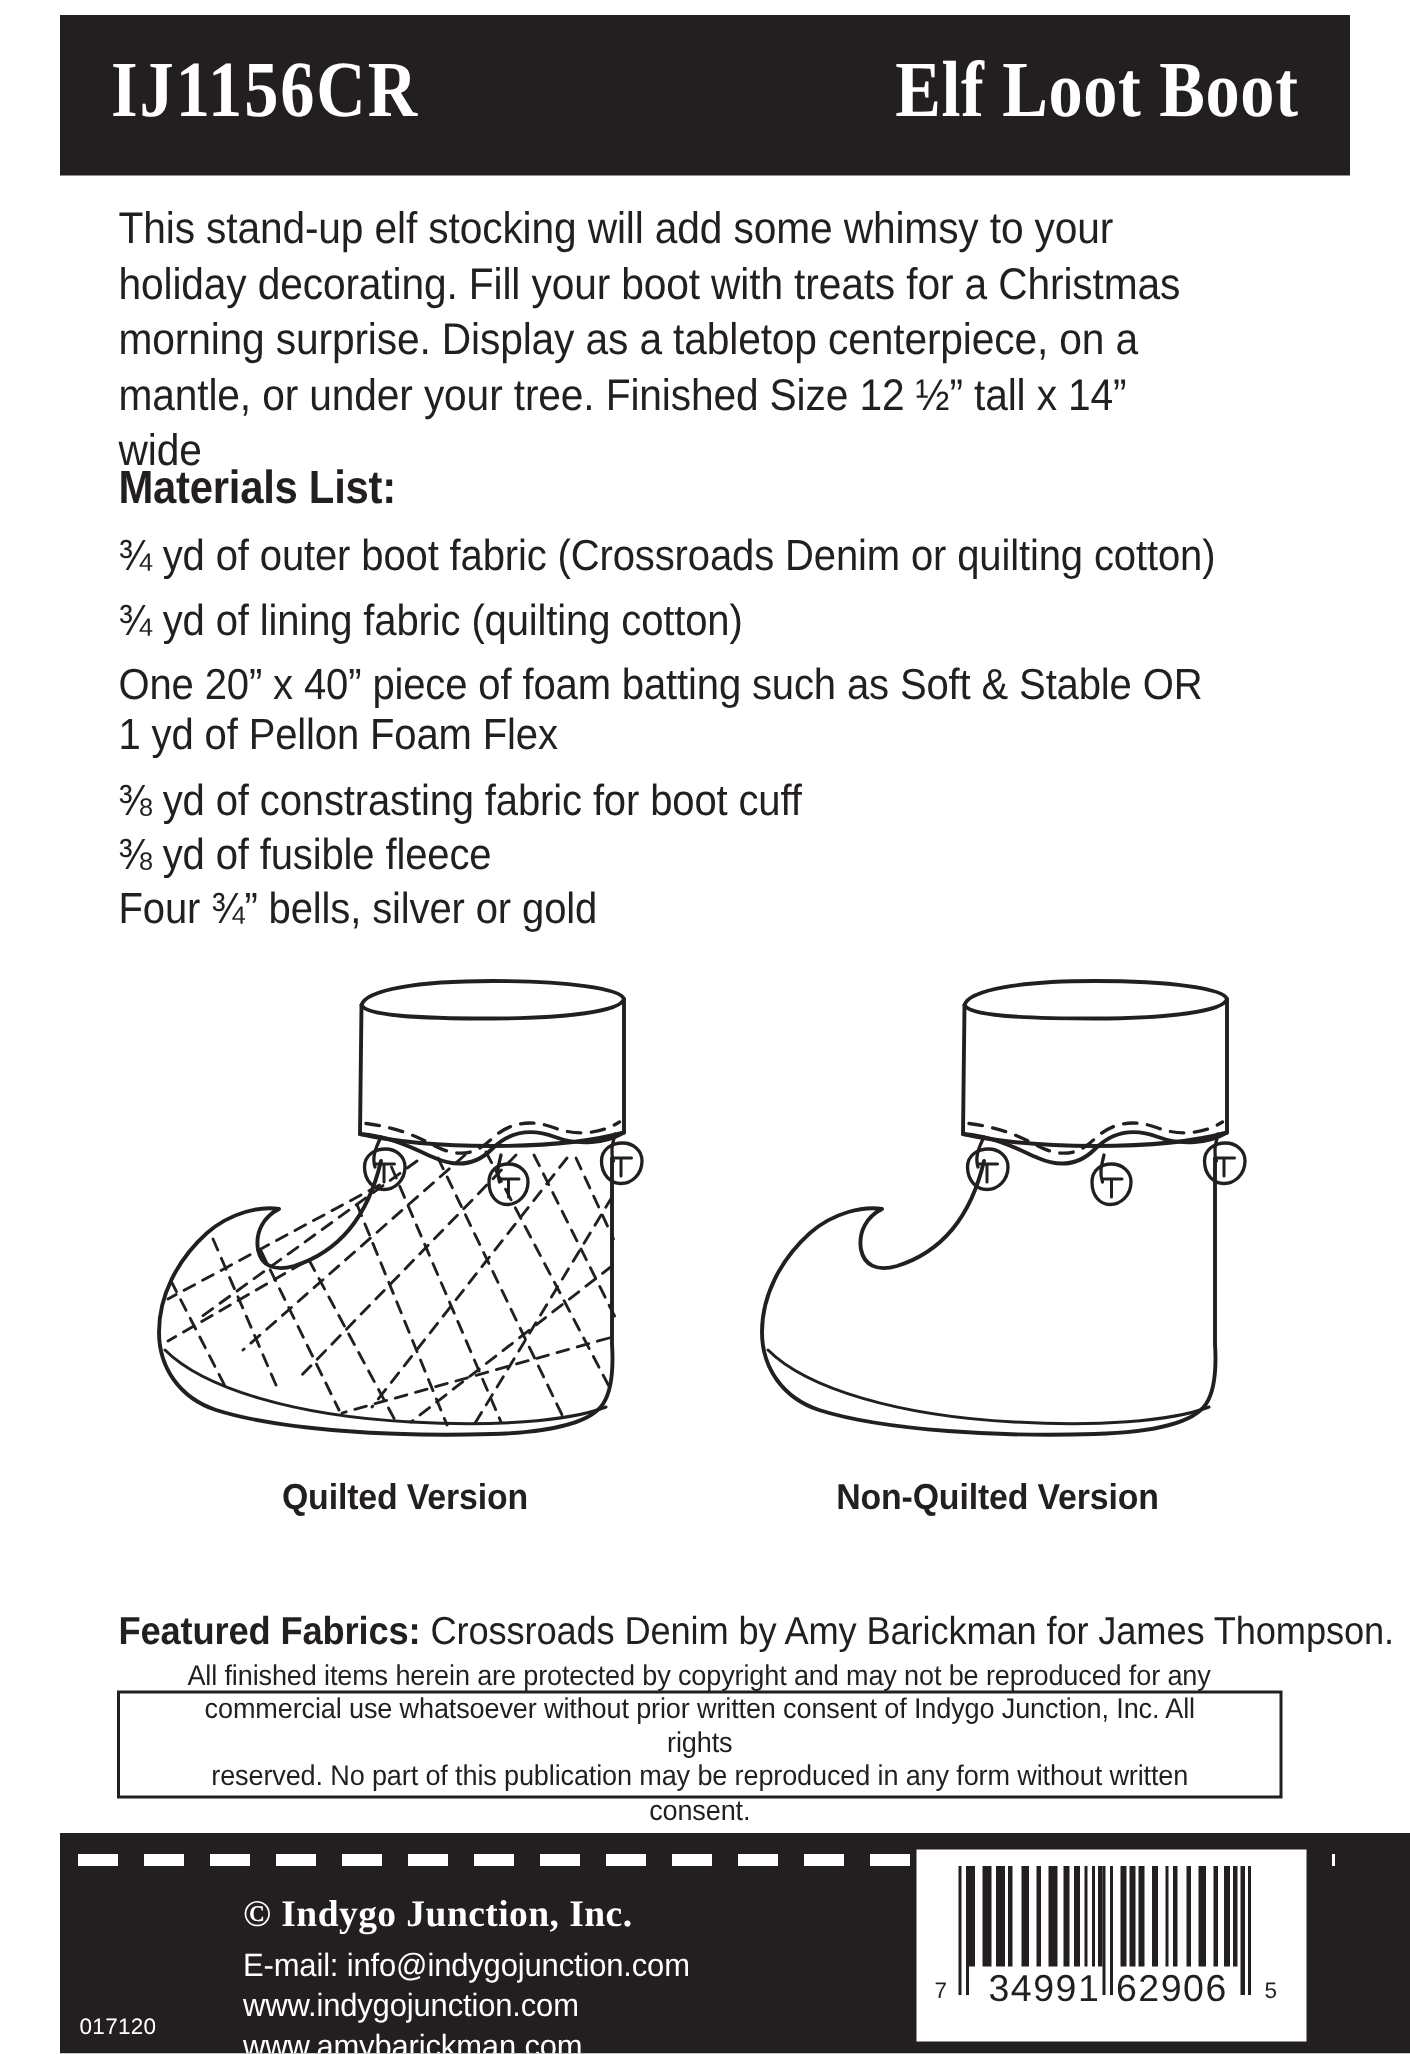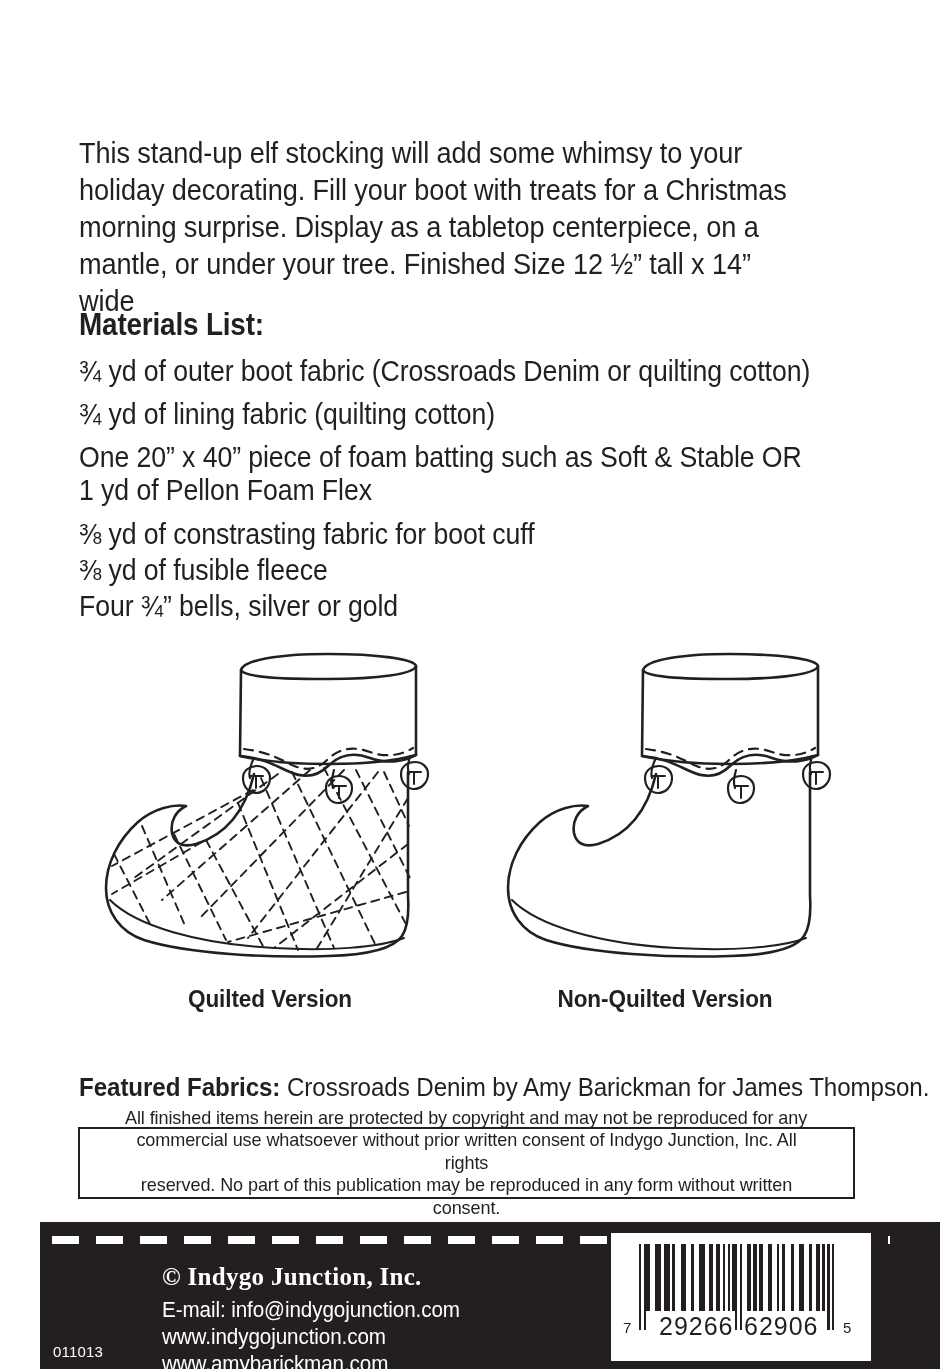--- a/index.html
+++ b/index.html
@@ -271,20 +271,24 @@
   .bc-left  { position: absolute; left: 2px;  top: 7px;  font-size: 15px; }
   .bc-mid1  { position: absolute; left: 38px; top: 0; }
   .bc-mid2  { position: absolute; left: 123px;top: 0; }
   .bc-right { position: absolute; left: 222px;top: 7px;  font-size: 15px; }
 </style>
 </head>
 <body>
 
 <div class="page">
 
+  <div class="header-bar">
+    <div class="header-sku">IJ1156CR</div>
+    <div class="header-title">Elf Loot Boot</div>
+  </div>
 
   <div class="intro">This stand-up elf stocking will add some whimsy to your holiday decorating. Fill your boot with treats for a Christmas morning surprise. Display as a tabletop centerpiece, on a mantle, or under your tree. Finished Size 12 ½” tall x 14” wide</div>
 
   <div class="materials-heading">Materials List:</div>
   <ul class="materials-list">
     <li class="sp-md">¾ yd of outer boot fabric (Crossroads Denim or quilting cotton)</li>
     <li class="sp-md">¾ yd of lining fabric (quilting cotton)</li>
     <li class="sp-lg">One 20” x 40” piece of foam batting such as Soft &amp; Stable OR 1 yd of Pellon Foam Flex</li>
     <li class="sp-sm">⅜ yd of constrasting fabric for boot cuff</li>
     <li class="sp-sm">⅜ yd of fusible fleece</li>
@@ -398,21 +402,21 @@
 
   <div class="footer-bar">
     <div class="dash-rule"></div>
     <div class="footer-company">© Indygo Junction, Inc.</div>
     <div class="footer-lines">
       <div>E-mail: info@indygojunction.com</div>
       <div>www.indygojunction.com</div>
       <div>www.amybarickman.com</div>
     </div>
   </div>
-  <div class="footer-code">011013</div>
+  <div class="footer-code">017120</div>
 
   <div class="barcode-box">
     <div class="barcode-inner">
       <div class="barcode-bars" id="bars">
           <span class="tall" style="width: 1.25786%;"></span>
           <span class="gap" style="width: 1.25786%;"></span>
           <span class="tall" style="width: 1.25786%;"></span>
           <span class="short" style="width: 1.88679%;"></span>
           <span class="gap" style="width: 2.51572%;"></span>
           <span class="short" style="width: 3.14465%;"></span>
@@ -461,20 +465,20 @@
           <span class="short" style="width: 1.88679%;"></span>
           <span class="gap" style="width: 1.25786%;"></span>
           <span class="short" style="width: 1.25786%;"></span>
           <span class="gap" style="width: 1.25786%;"></span>
           <span class="tall" style="width: 1.25786%;"></span>
           <span class="gap" style="width: 1.25786%;"></span>
           <span class="tall" style="width: 1.25786%;"></span>
         </div>
       <div class="barcode-digits">
         <span class="bc-left">7</span>
-        <span class="bc-mid1">29266</span>
+        <span class="bc-mid1">34991</span>
         <span class="bc-mid2">62906</span>
         <span class="bc-right">5</span>
       </div>
     </div>
   </div>
 
 </div>
 
 </body></html>

